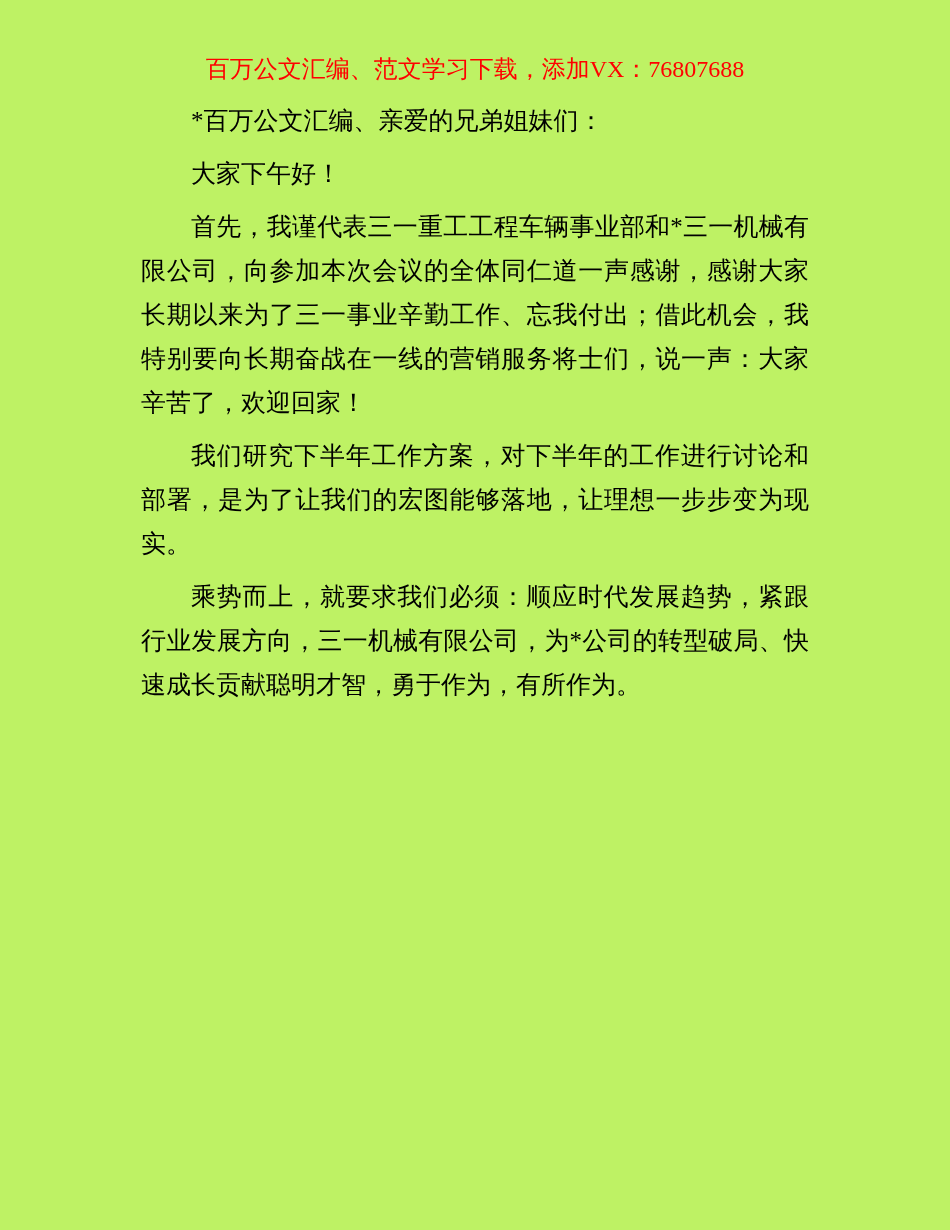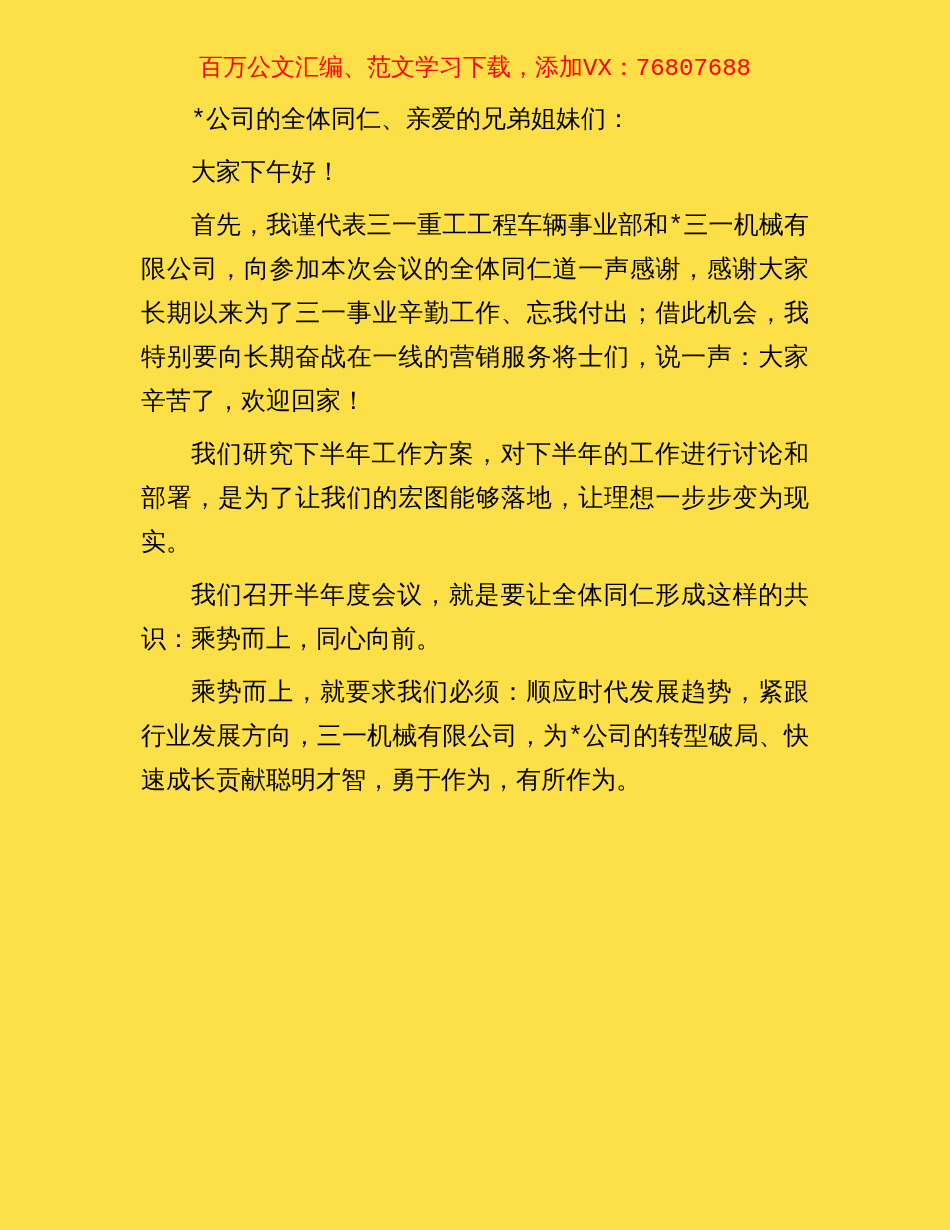--- a/index.html
+++ b/index.html
@@ -5,23 +5,23 @@
   html, body {
     margin: 0;
     padding: 0;
     background: #ffffff;
   }
   .page {
     position: relative;
     width: 950px;
     height: 1230px;
     margin: 0 auto;
-    background: #fde047;
+    background: #bef264;
     overflow: hidden;
-    font-family: Liberation Mono, monospace;
+    font-family: Liberation Serif, serif;
     color: #000000;
   }
   .notice {
     padding-top: 52px;
     text-align: center;
     font-size: 24px;
     line-height: 34px;
     color: #ff0000;
     font-weight: 400;
   }
@@ -48,20 +48,19 @@
     color: #000000;
     word-break: break-all;
   }
 </style>
 </head>
 <body>
 
 <div class="page">
   <div class="notice">百万公文汇编、范文学习下载，添加VX：76807688</div>
   <div class="doc-body">
-      <p class="para">*公司的全体同仁、亲爱的兄弟姐妹们：</p>
+      <p class="para">*百万公文汇编、亲爱的兄弟姐妹们：</p>
       <p class="para">大家下午好！</p>
       <p class="para">首先，我谨代表三一重工工程车辆事业部和*三一机械有限公司，向参加本次会议的全体同仁道一声感谢，感谢大家长期以来为了三一事业辛勤工作、忘我付出；借此机会，我特别要向长期奋战在一线的营销服务将士们，说一声：大家辛苦了，欢迎回家！</p>
       <p class="para">我们研究下半年工作方案，对下半年的工作进行讨论和部署，是为了让我们的宏图能够落地，让理想一步步变为现实。</p>
-      <p class="para">我们召开半年度会议，就是要让全体同仁形成这样的共识：乘势而上，同心向前。</p>
       <p class="para">乘势而上，就要求我们必须：顺应时代发展趋势，紧跟行业发展方向，三一机械有限公司，为*公司的转型破局、快速成长贡献聪明才智，勇于作为，有所作为。</p>
     </div>
 </div>
 
 </body></html>

